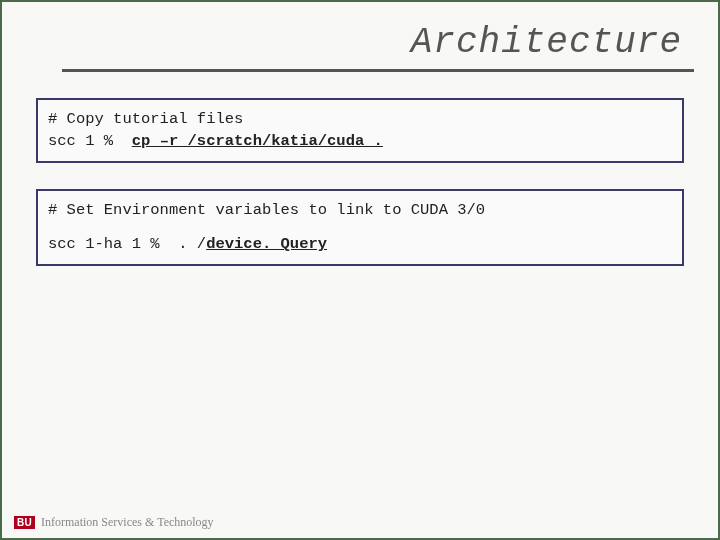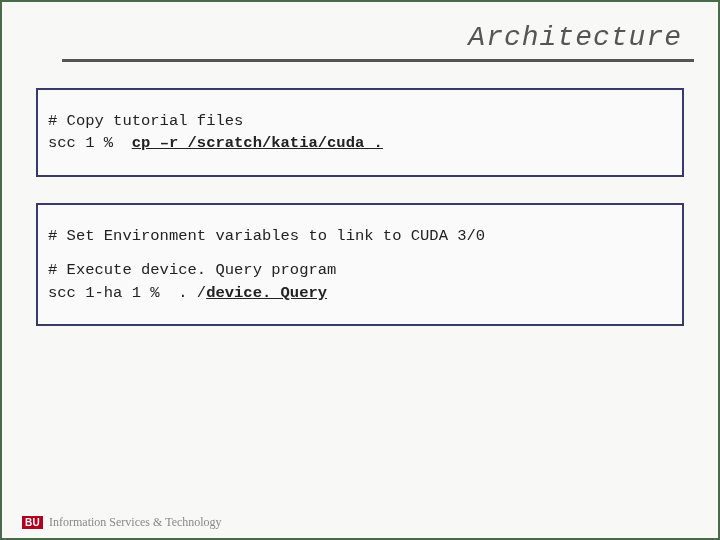--- a/index.html
+++ b/index.html
@@ -8,48 +8,48 @@
     height: 540px;
     background: #f8f8f6;
     border: 2px solid #4a6a4a;
     font-family: "Courier New", Courier, monospace;
     position: relative;
     overflow: hidden;
   }
   .title {
     font-family: "Courier New", Courier, monospace;
     font-style: italic;
-    font-size: 28px;
+    font-size: 36px;
     color: #555;
     text-align: right;
     padding: 20px 36px 6px 0;
     letter-spacing: 1px;
   }
   .title-underline {
     height: 3px;
     background: #555;
     margin: 0 24px 26px 60px;
   }
   .code-box {
     border: 2px solid #3a3a6a;
     background: #fafafa;
     margin: 0 34px 26px 34px;
-    padding: 20px 10px;
+    padding: 8px 10px;
     font-size: 15.5px;
     line-height: 1.45;
     color: #222;
   }
   .section { margin-bottom: 12px; }
   .section:last-child { margin-bottom: 0; }
   .cmd-line { white-space: pre; }
   .prompt { }
   .bold { font-weight: bold; text-decoration: underline; }
   .footer {
     position: absolute;
-    left: 20px;
+    left: 12px;
     bottom: 8px;
     display: flex;
     align-items: center;
     gap: 6px;
     font-family: Georgia, "Times New Roman", serif;
     color: #888;
     font-size: 12px;
   }
   .bu-badge {
     background: #b00020;
@@ -72,21 +72,20 @@
     <div class="cmd-line"># Copy tutorial files</div>
     <div class="cmd-line"><span class="prompt">scc 1 % </span><span> </span><span class="bold">cp –r /scratch/katia/cuda .</span><span></span></div>
   </div>
 </div>
 
 <div class="code-box">
   <div class="section">
     <div class="cmd-line"># Set Environment variables to link to CUDA 3/0</div>
   </div>
   <div class="section">
-    <div class="cmd-line"># Execute device. Query program</div>
     <div class="cmd-line"><span class="prompt">scc 1-ha 1 % </span><span> . /</span><span class="bold">device. Query</span><span></span></div>
   </div>
 </div>
 
 <div class="footer">
   <span class="bu-badge">BU</span>
   <span>Information Services &amp; Technology</span>
 </div>
 
 </body></html>

